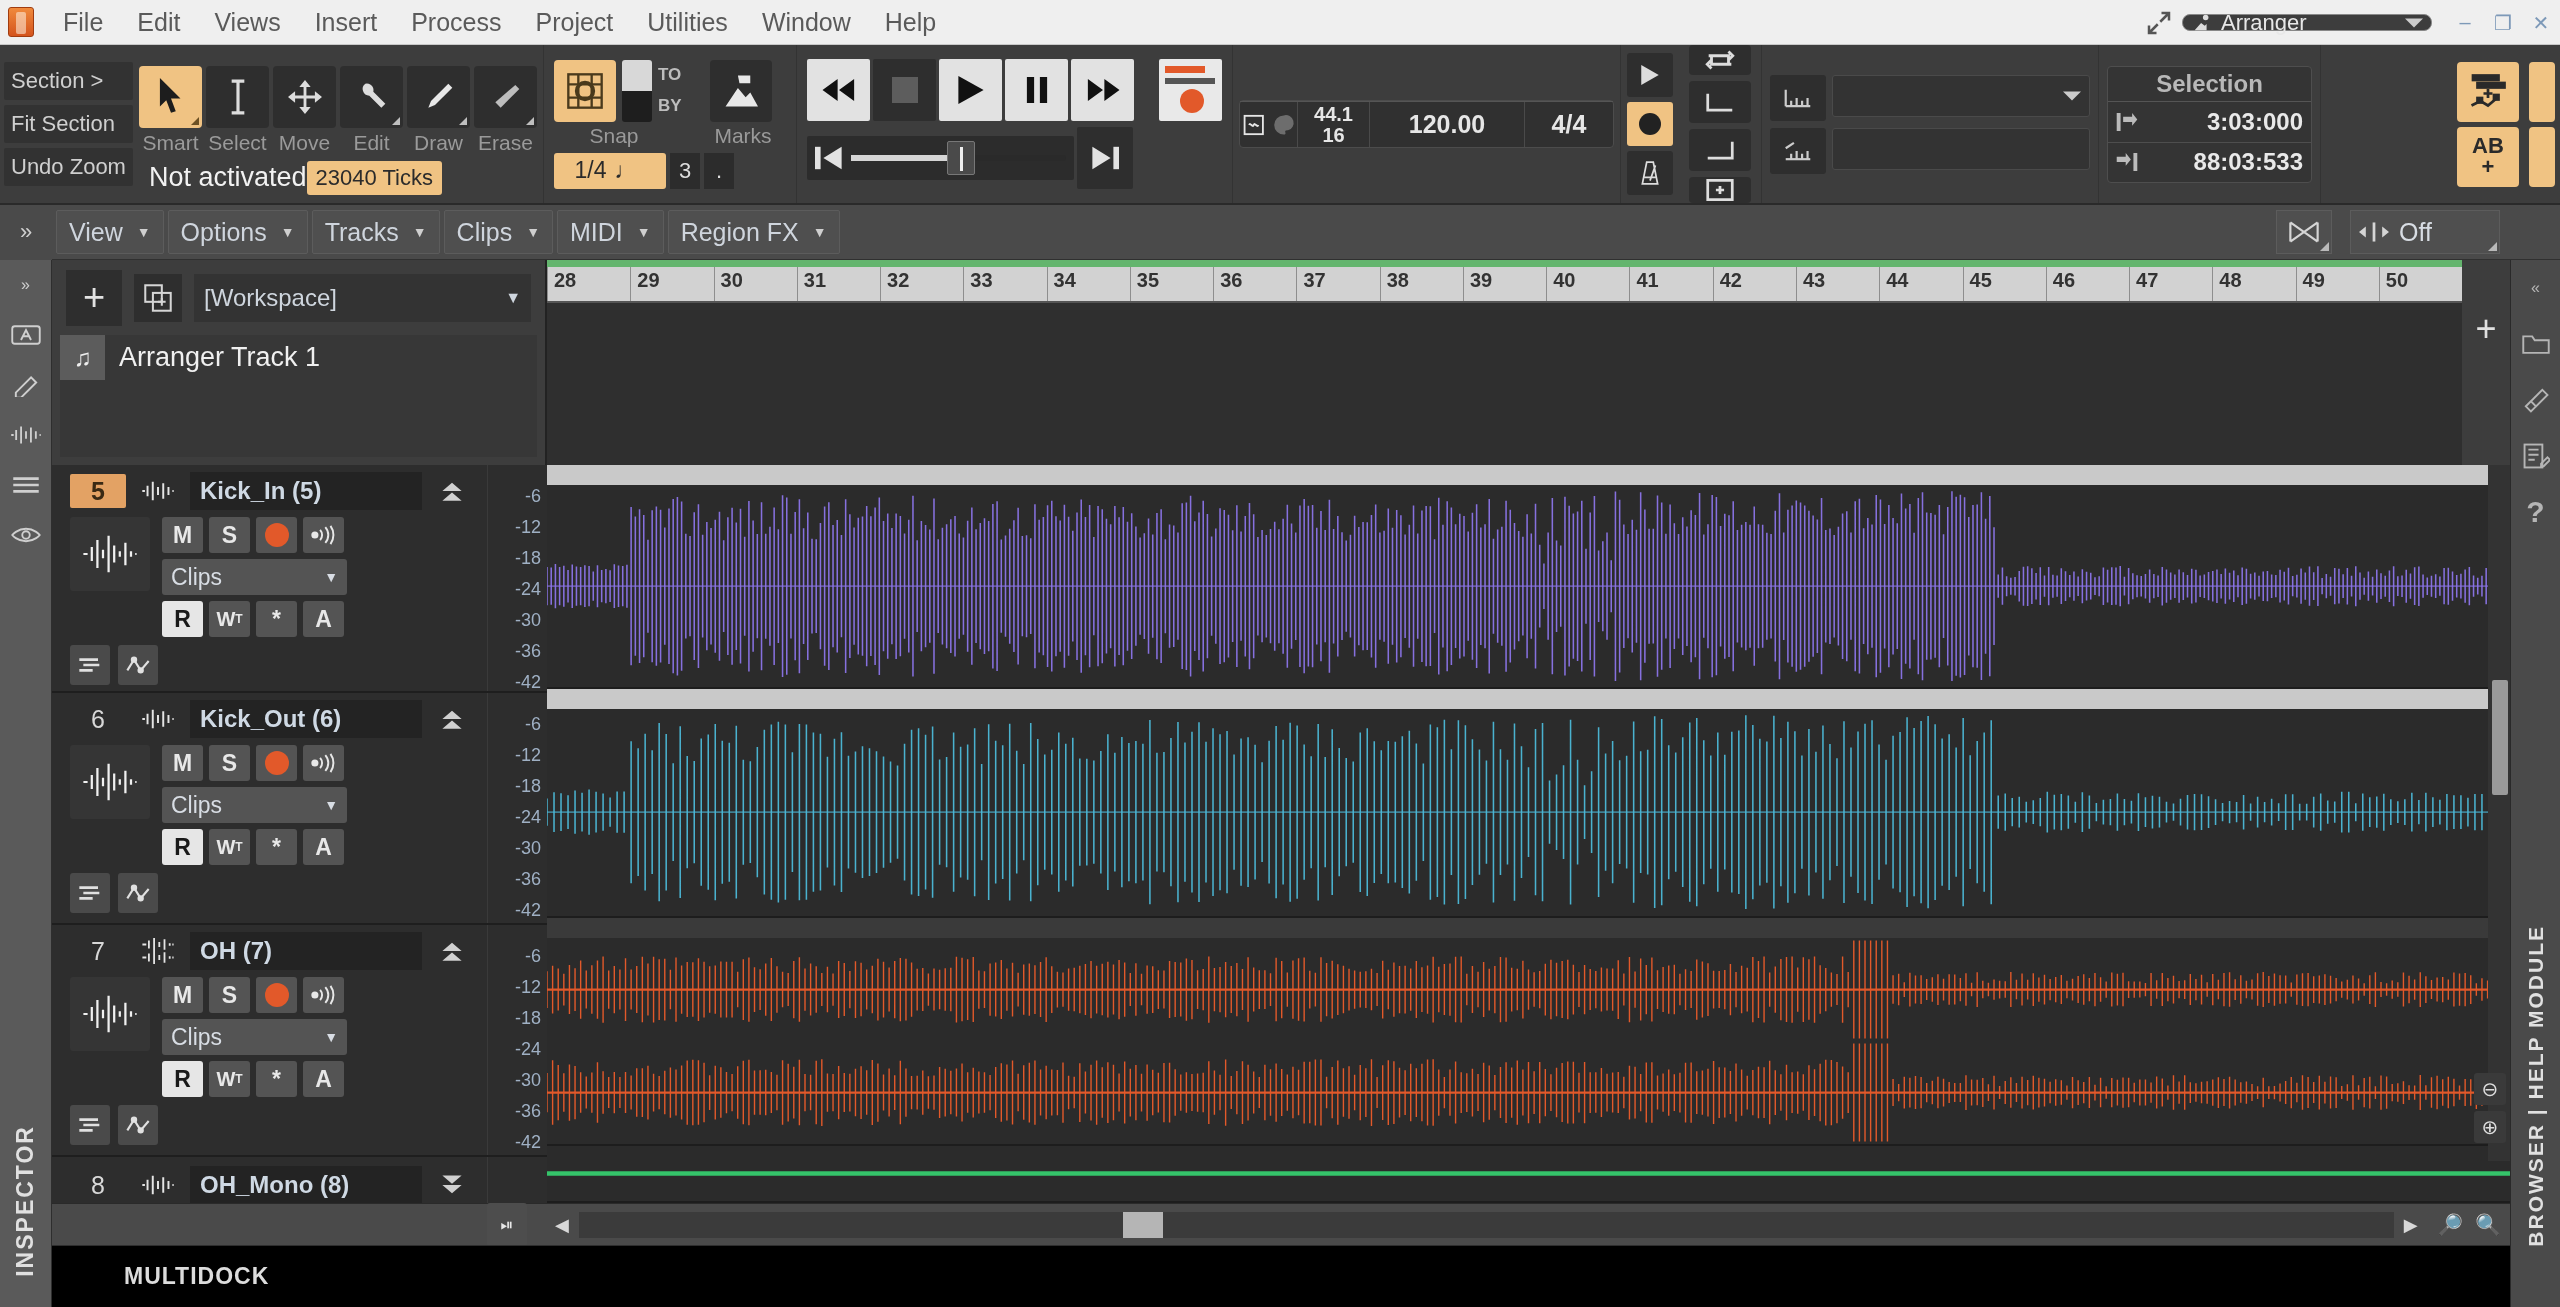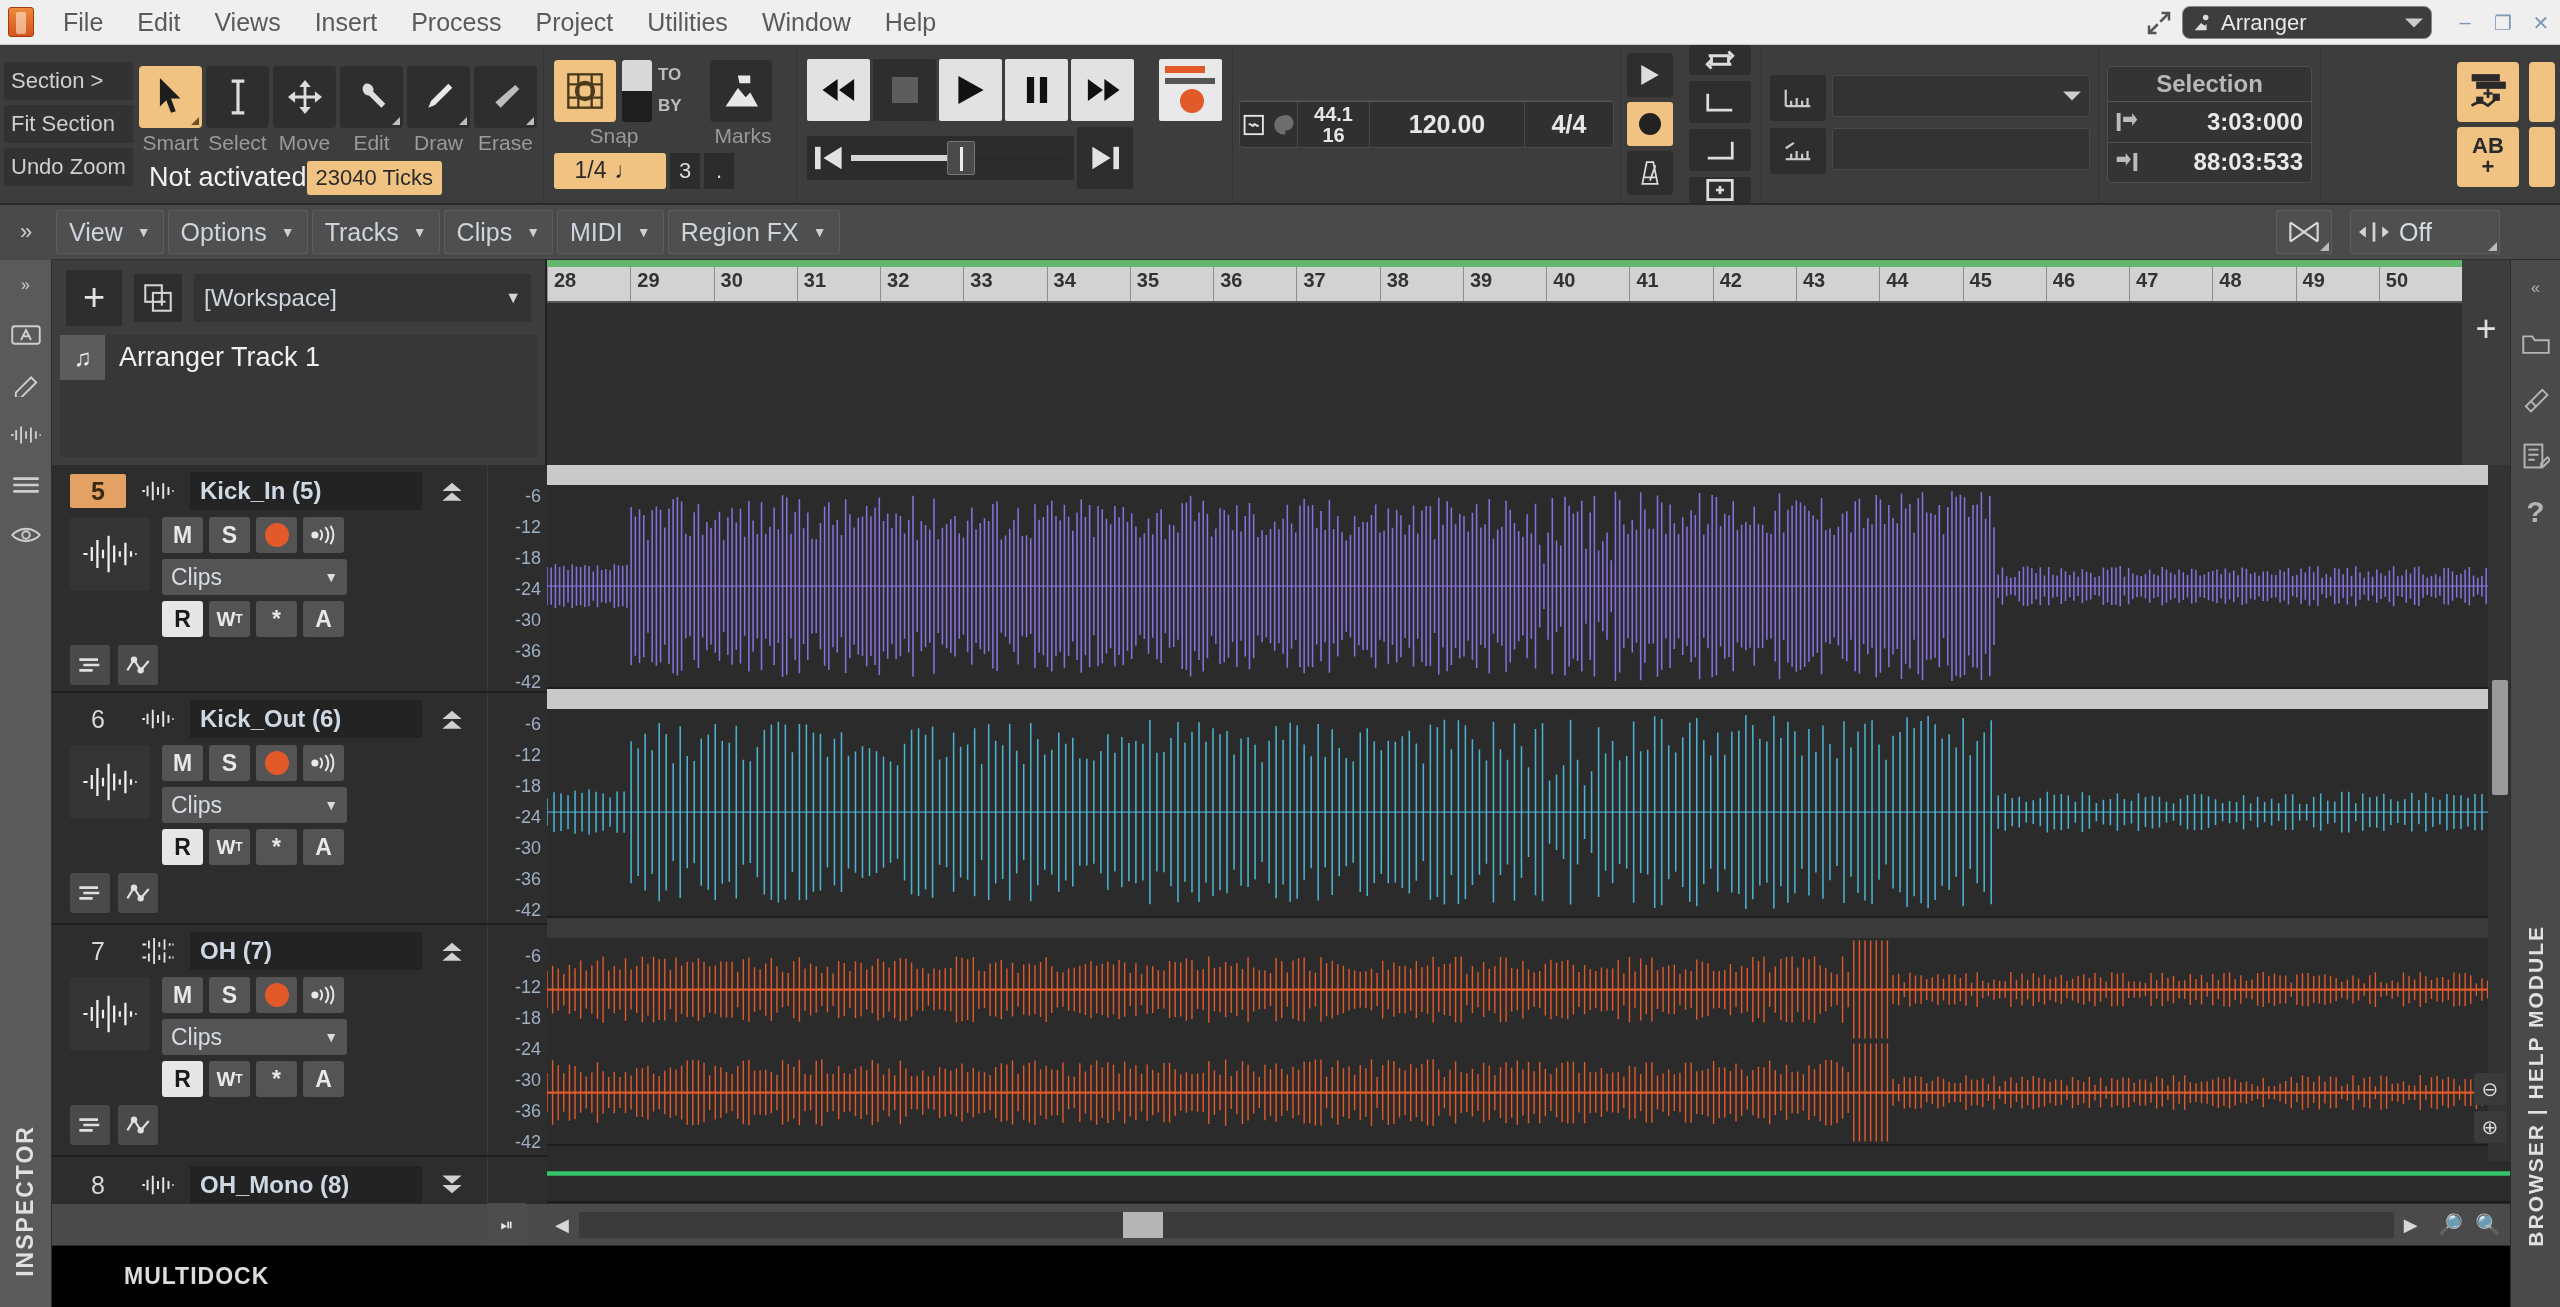--- a/index.html
+++ b/index.html
@@ -11,21 +11,21 @@
     border-bottom:1px solid #c8c8c8; position:relative; }
   .applogo { width:26px; height:30px; margin:0 12px 0 8px; border-radius:3px;
     background:linear-gradient(180deg,#f08a3c,#d4541d); border:1px solid #a03c10;
     position:relative; }
   .applogo:after { content:""; position:absolute; left:7px; top:4px; width:10px; height:22px;
     background:#fff3e2; opacity:.55; border-radius:2px; }
   .menu { display:flex; align-items:center; gap:0; }
   .menu span { font-size:25px; color:#5a5a5a; padding:4px 17px; cursor:default;text-align:right; }
   .tb-right { position:absolute; right:0; top:0; height:45px; display:flex; align-items:center; }
   .expand-ico { width:46px; height:45px; display:flex; align-items:center; justify-content:center; color:#555; }
-  .arrdrop { width:250px; height:33px; background:#3d3d3d; border:1px solid #888; border-radius:8px;
+  .arrdrop { width:250px; height:17px; background:#3d3d3d; border:1px solid #888; border-radius:8px;
     display:flex; align-items:center; padding:0 8px; gap:8px; margin-right:14px; }
   .arrdrop .lbl { flex:1; font-size:22px; color:#e8e8e8; }
   .wbtn { width:38px; height:45px; display:flex; align-items:center; justify-content:center;
     color:#7d99b8; font-size:20px; }
 
   
   .toolbar { height:160px; background:#3d3d3d; display:flex; align-items:stretch;
     border-bottom:2px solid #2a2a2a; position:relative; }
   .tbgroup { display:flex; flex-direction:column; justify-content:center; padding:0 6px;
     border-right:1px solid #333; }

